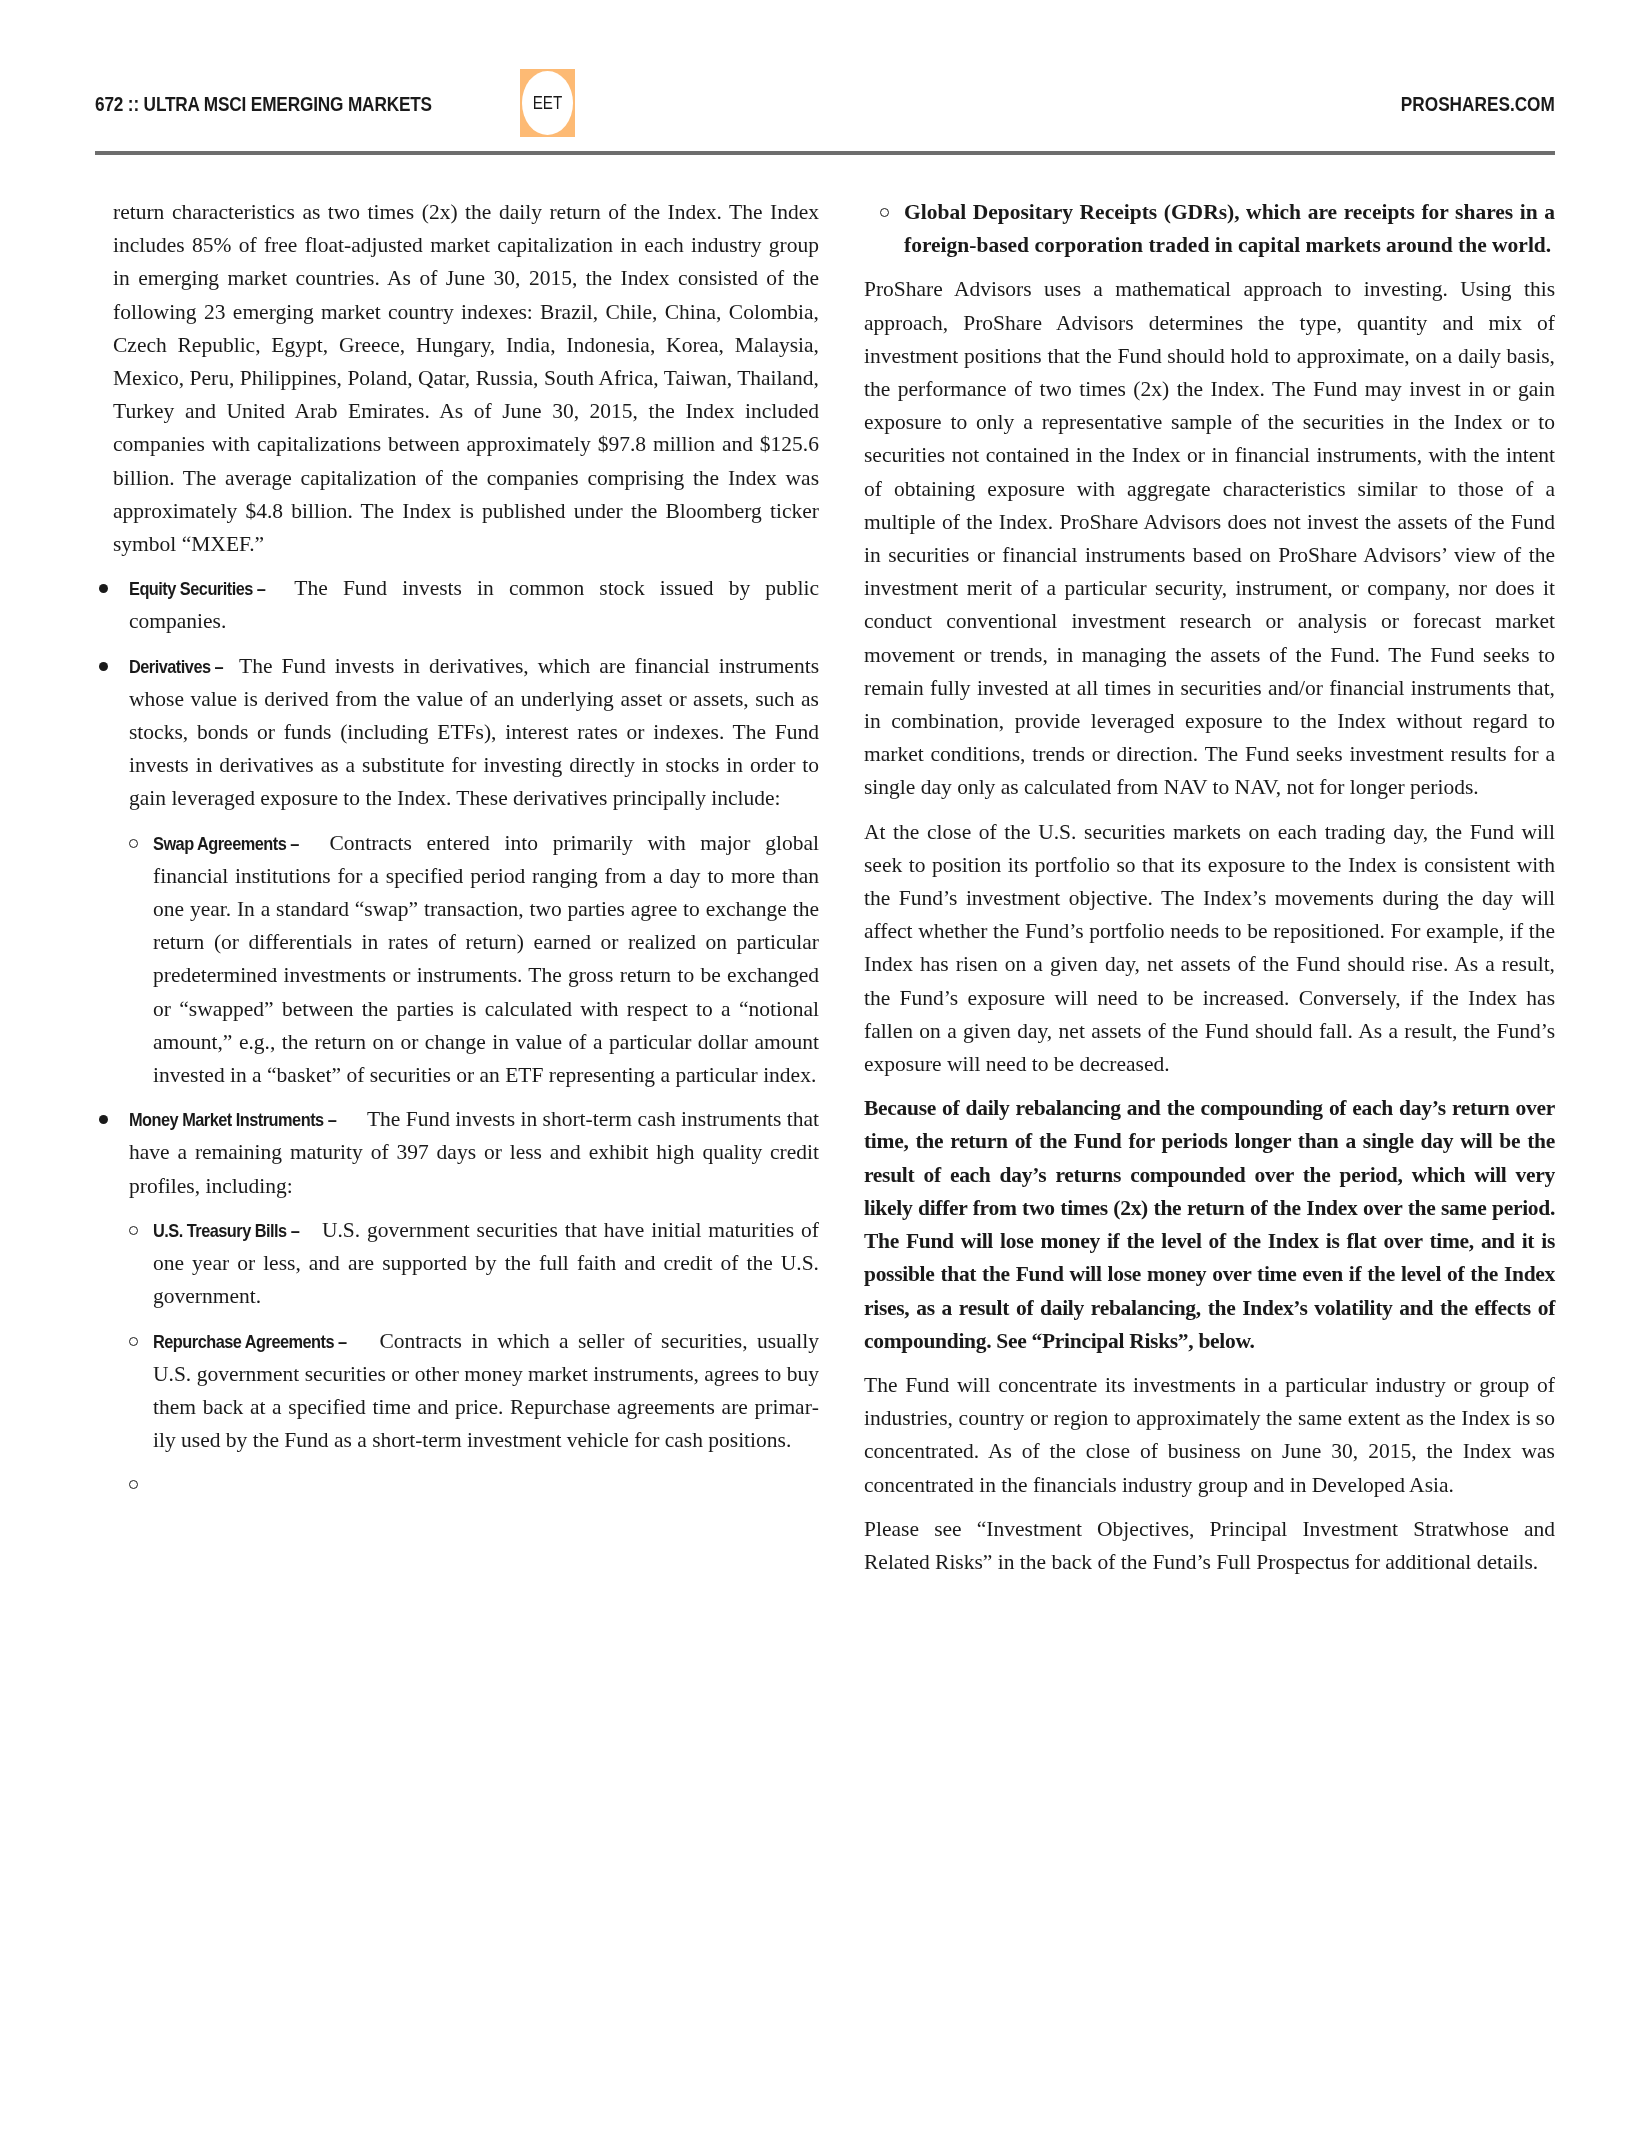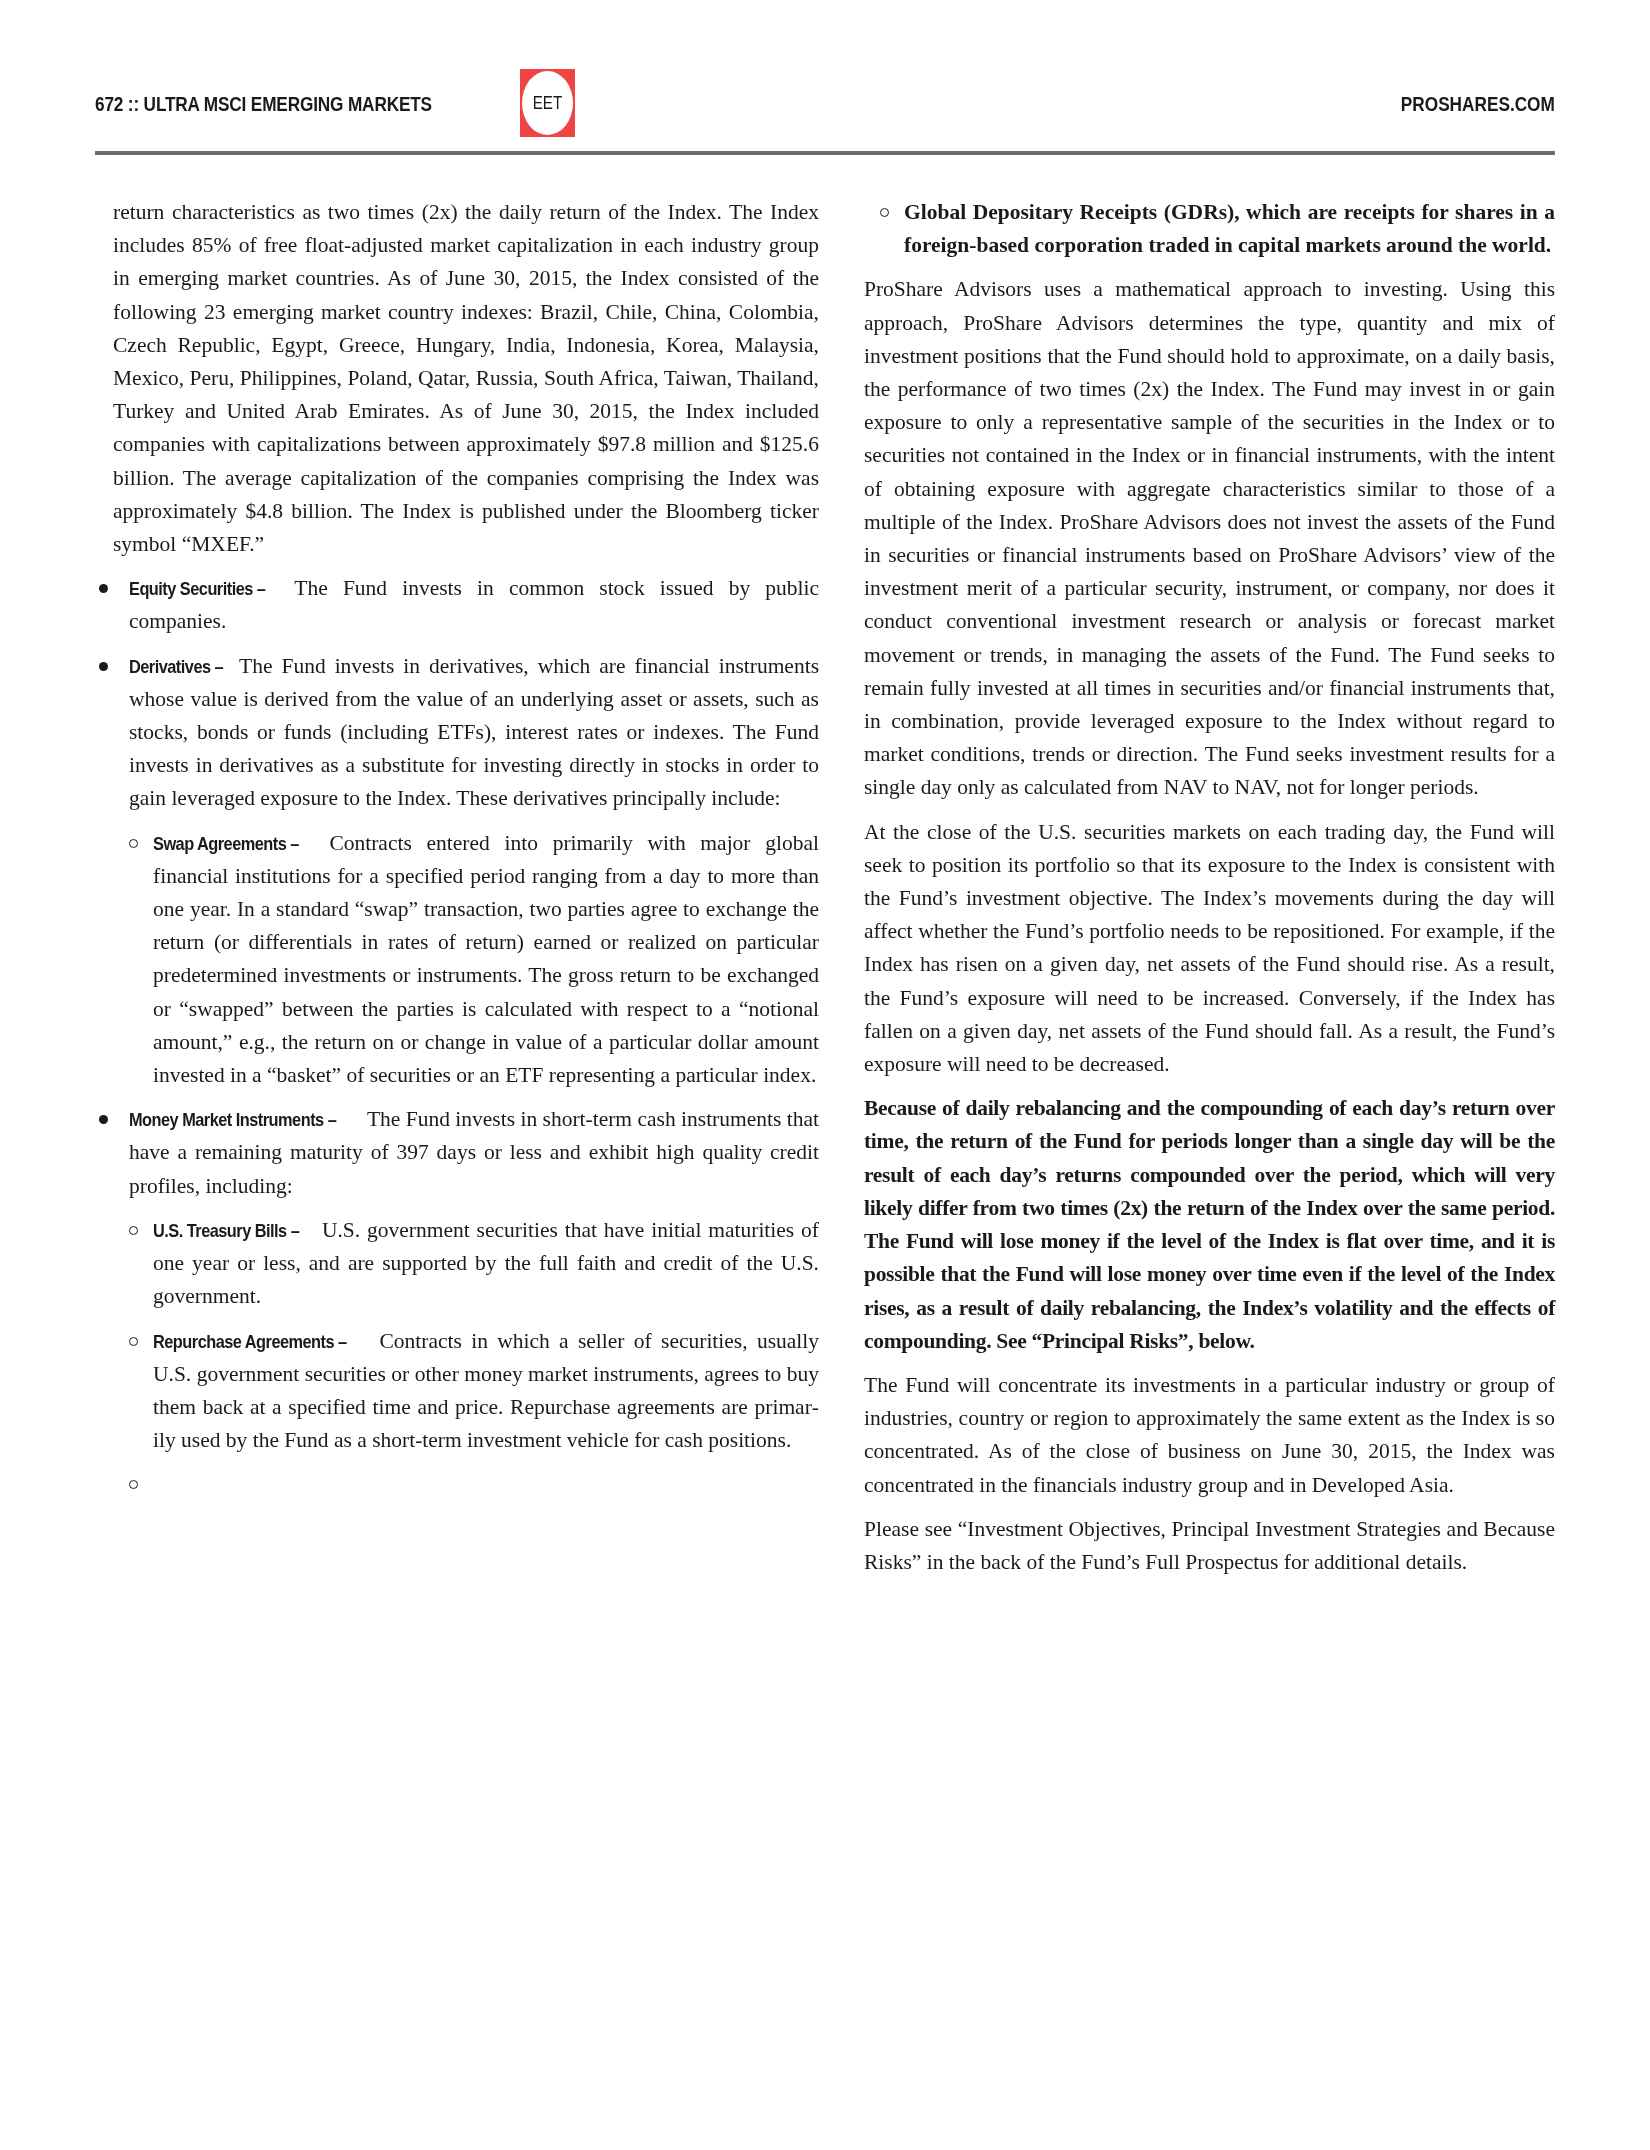--- a/index.html
+++ b/index.html
@@ -1,19 +1,19 @@
 <!DOCTYPE html>
 <html><head>
 <meta charset="utf-8">
 <style>
   html, body { margin: 0; padding: 0; background: #ffffff; }
   body { width: 1650px; height: 2150px; position: relative; overflow: hidden; color: #1a1a1a; }
   .header { position: absolute; left: 95px; top: 0; width: 1460px; height: 160px; }
   .hdr-left { position: absolute; left: 0; top: 92px; font-family: "Liberation Sans", sans-serif; font-weight: bold; font-size: 21px; letter-spacing: -0.2px; transform: scaleX(0.82); transform-origin: left center; white-space: nowrap; }
-  .badge { position: absolute; left: 425px; top: 69px; width: 55px; height: 68px; background: #ef4444; }
+  .badge { position: absolute; left: 425px; top: 69px; width: 55px; height: 68px; background: #fdba74; }
   .badge-ellipse { position: absolute; left: 2px; top: 2px; width: 51px; height: 64px; background: #fff; border-radius: 50%; display: flex; align-items: center; justify-content: center; font-family: "Liberation Sans", sans-serif; font-size: 19px; transform: none; }
   .badge-ellipse span { display: inline-block; transform: scaleX(0.8); }
   .hdr-right { position: absolute; right: 0; top: 92px; font-family: "Liberation Sans", sans-serif; font-weight: bold; font-size: 21px; transform: scaleX(0.82); transform-origin: right center; white-space: nowrap; }
   .rule { position: absolute; left: 0; top: 151px; width: 1460px; height: 4px; background: #6d6d6d; }
 
   .col { position: absolute; top: 196px; font-family: "Liberation Serif", serif; font-size: 21.5px; line-height: 33.2px; text-align: justify; hyphens: manual; }
   .col-left { left: 97px; width: 722px; }
   .col-right { left: 848px; width: 707px; }
   .col p { margin: 0 0 11px 16px; }
   .col p.bold { font-weight: bold; letter-spacing: -0.3px; }
@@ -75,14 +75,14 @@
 
 <div class="col col-right">
   <div class="sub" style="margin-top:0;font-weight:bold;">
     <span class="smark"></span>
     <span>Global Depositary Receipts (GDRs), which are receipts for shares in a foreign-based corporation traded in capital markets around the world.</span>
   </div>
   <p>ProShare Advisors uses a mathematical approach to investing. Using this approach, ProShare Advisors determines the type, quantity and mix of investment positions that the Fund should hold to approximate, on a daily basis, the performance of two times (2x) the Index. The Fund may invest in or gain exposure to only a representative sample of the securities in the Index or to securities not contained in the Index or in financial instruments, with the intent of obtaining exposure with aggregate character­istics similar to those of a multiple of the Index. ProShare Advi­sors does not invest the assets of the Fund in securities or financial instruments based on ProShare Advisors’ view of the investment merit of a particular security, instrument, or com­pany, nor does it conduct conventional investment research or analysis or forecast market movement or trends, in managing the assets of the Fund. The Fund seeks to remain fully invested at all times in securities and/or financial instruments that, in combination, provide leveraged exposure to the Index without regard to market conditions, trends or direction. The Fund seeks investment results for a single day only as calculated from NAV to NAV, not for longer periods.</p>
   <p>At the close of the U.S. securities markets on each trading day, the Fund will seek to position its portfolio so that its exposure to the Index is consistent with the Fund’s investment objective. The Index’s movements during the day will affect whether the Fund’s portfolio needs to be repositioned. For example, if the Index has risen on a given day, net assets of the Fund should rise. As a result, the Fund’s exposure will need to be increased. Conversely, if the Index has fallen on a given day, net assets of the Fund should fall. As a result, the Fund’s exposure will need to be decreased.</p>
   <p class="bold">Because of daily rebalancing and the compounding of each day’s return over time, the return of the Fund for periods longer than a single day will be the result of each day’s returns compounded over the period, which will very likely differ from two times (2x) the return of the Index over the same period. The Fund will lose money if the level of the Index is flat over time, and it is possible that the Fund will lose money over time even if the level of the Index rises, as a result of daily rebalancing, the Index’s volatility and the effects of compounding. See “Principal Risks”, below.</p>
   <p>The Fund will concentrate its investments in a particular industry or group of industries, country or region to approximately the same extent as the Index is so concentrated. As of the close of business on June 30, 2015, the Index was concentrated in the financials industry group and in Developed Asia.</p>
-  <p>Please see “Investment Objectives, Principal Investment Strat­egies and Because Risks” in the back of the Fund’s Full Prospectus for additional details.</p>
+  <p>Please see “Investment Objectives, Principal Investment Strat­whose and Related Risks” in the back of the Fund’s Full Prospectus for additional details.</p>
 </div>
 
 </body></html>

